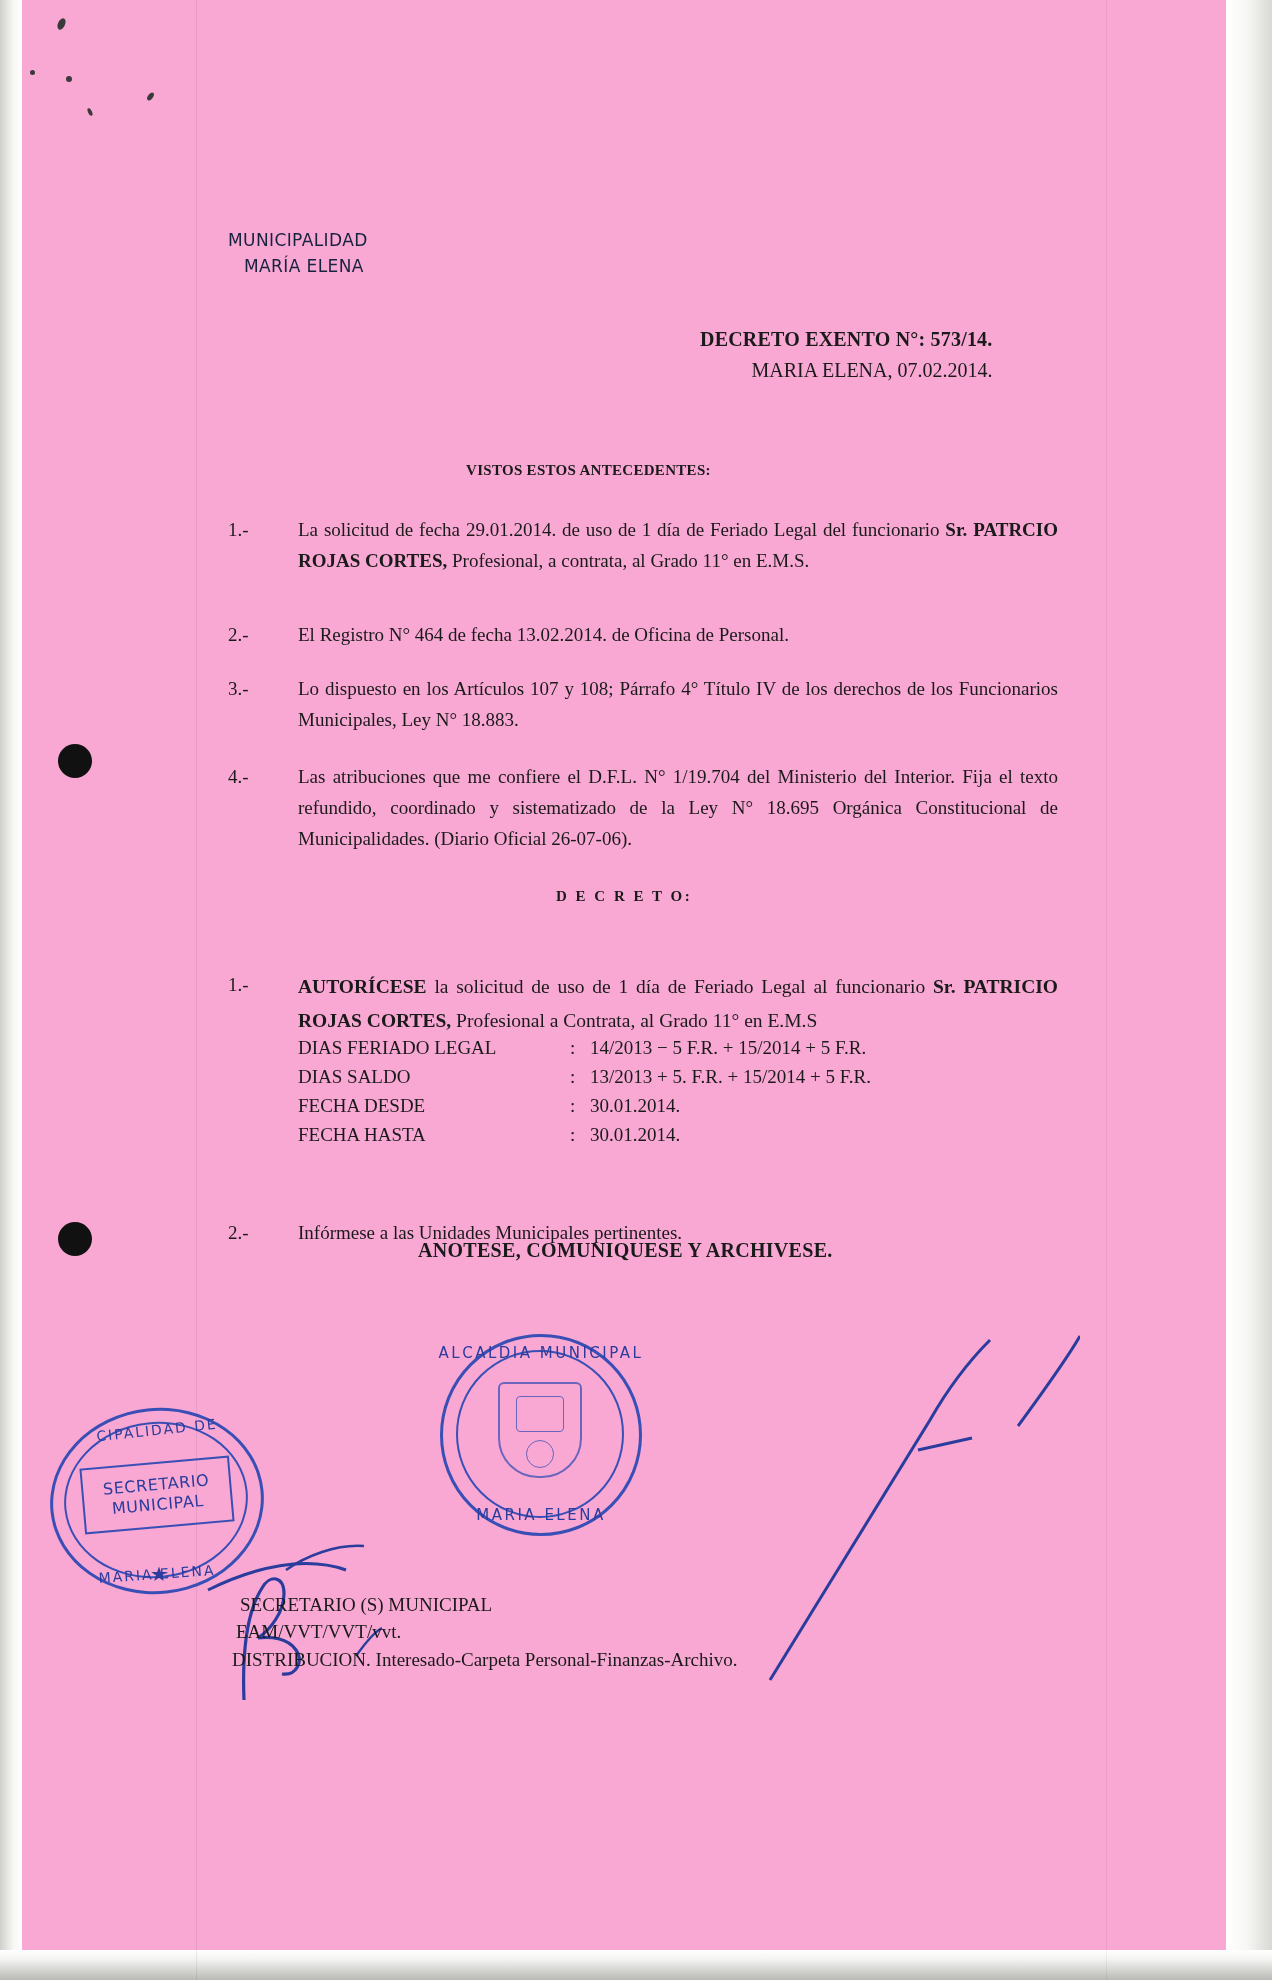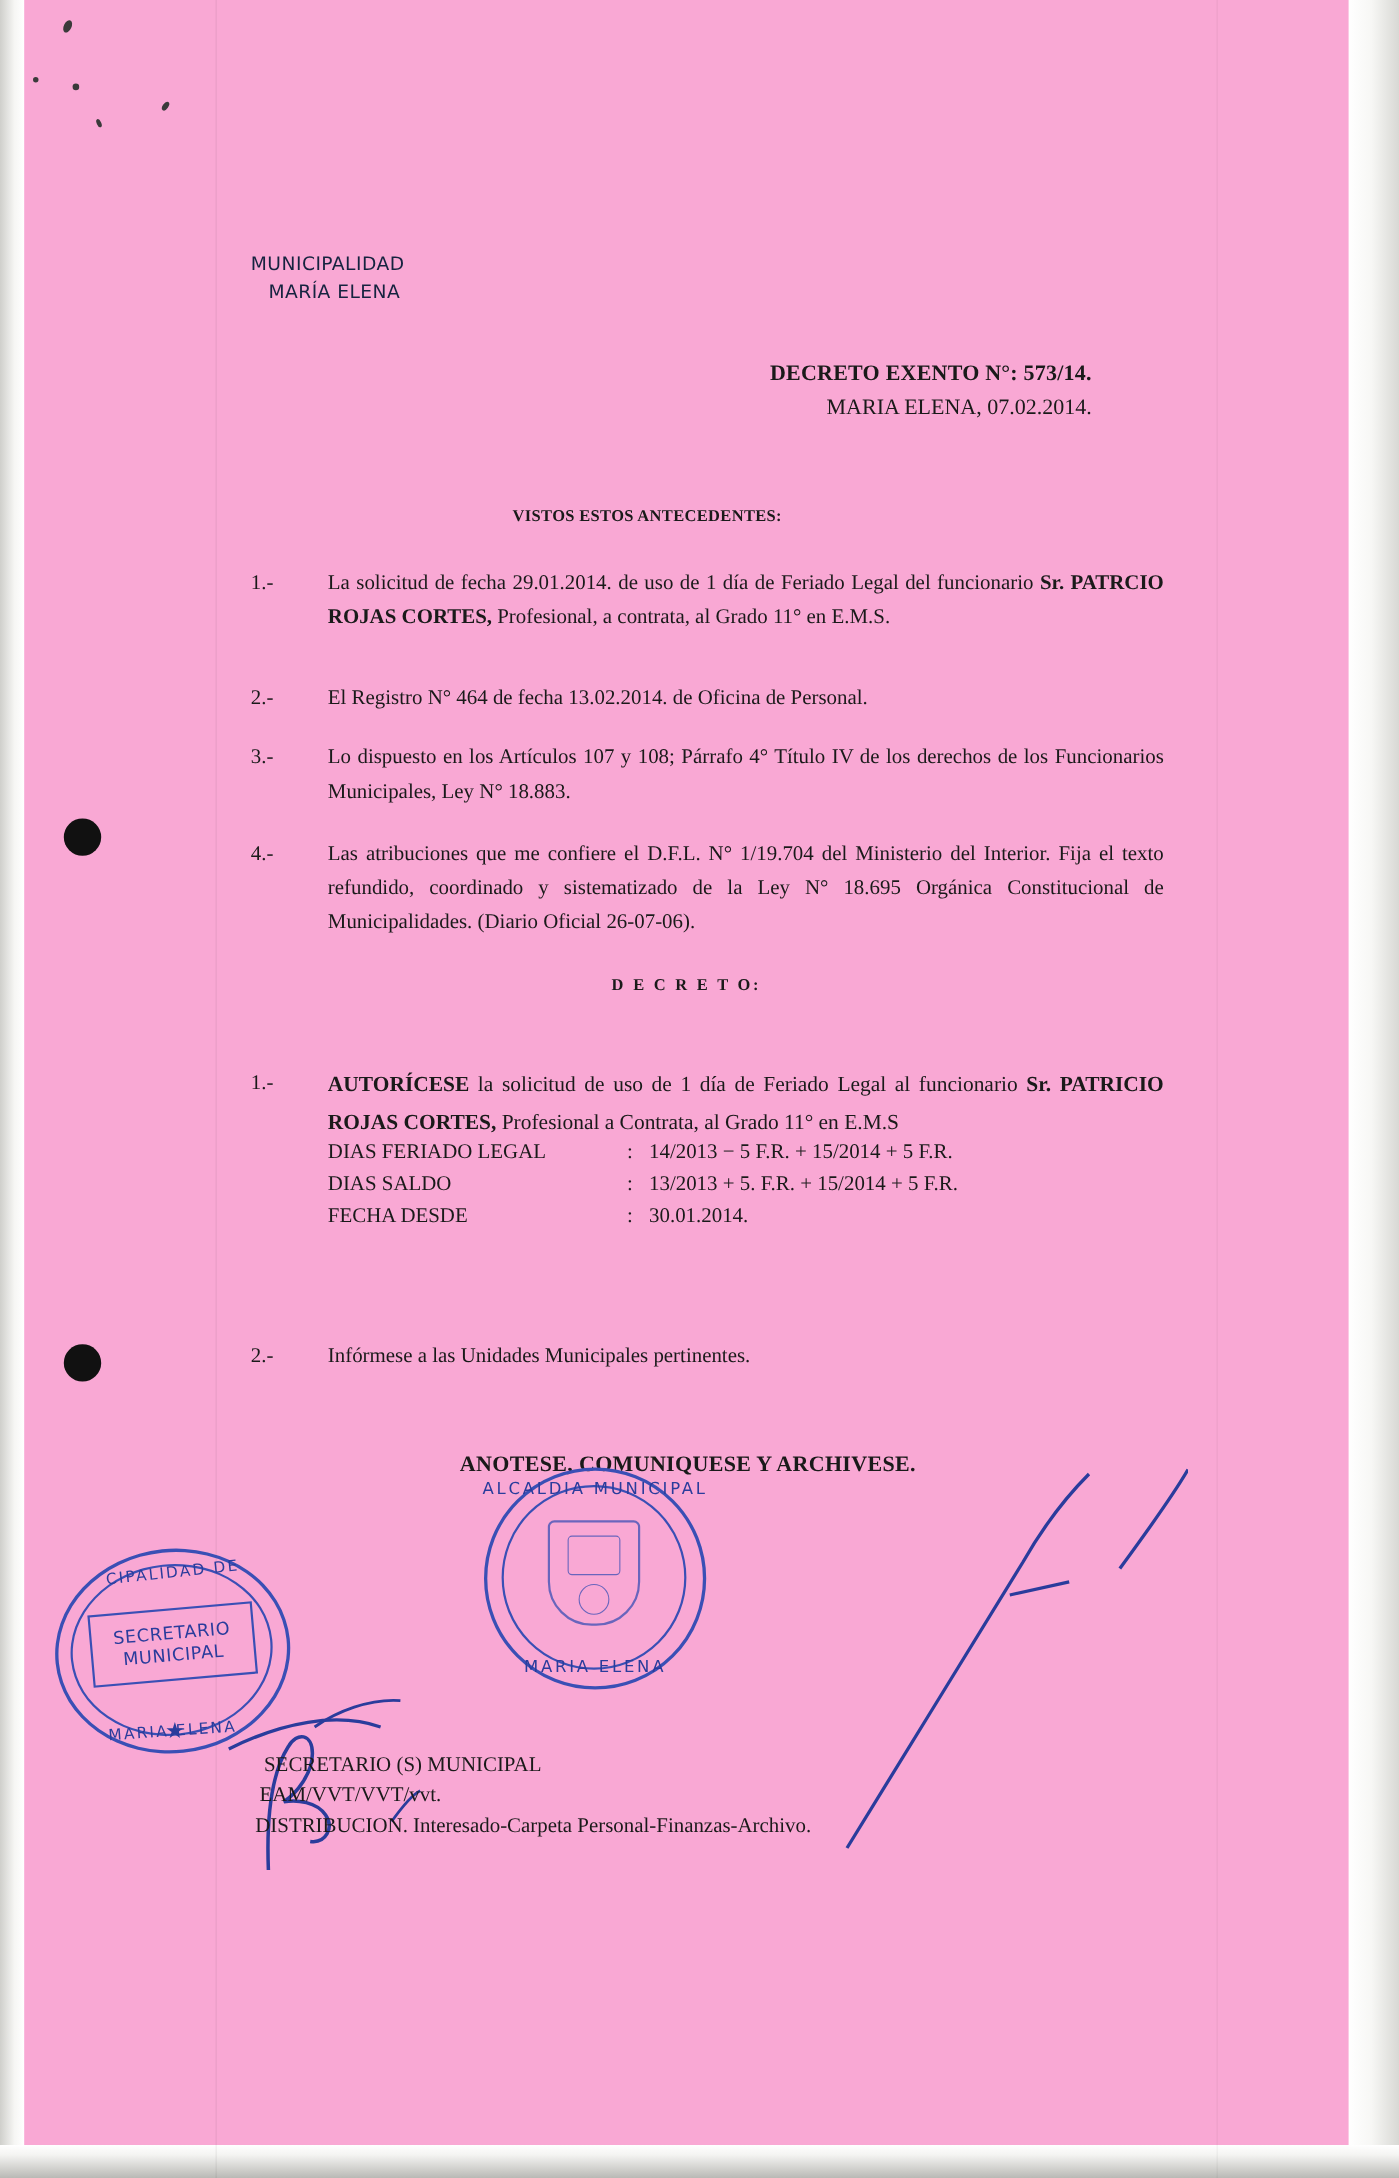--- a/index.html
+++ b/index.html
@@ -88,21 +88,21 @@
   }
 
   .section-title {
     position: absolute;
     font-weight: bold;
     font-size: 15px;
     letter-spacing: 0.3px;
   }
   #vistos-title { left: 466px; top: 462px; }
   #decreto-title { left: 556px; top: 888px; letter-spacing: 2.5px; }
-  #anotese-title { left: 418px; top: 1320px; font-size: 20px; }
+  #anotese-title { left: 418px; top: 1239px; font-size: 20px; }
 
   .item {
     position: absolute;
     display: flex;
     font-size: 19px;
     line-height: 1.62;
   }
   .item .num {
     width: 70px;
     flex: 0 0 70px;
@@ -349,20 +349,25 @@
       <tr>
         <td class="label">DIAS SALDO</td>
         <td class="colon">:</td>
         <td class="value">13/2013  + 5. F.R. + 15/2014  + 5 F.R.</td>
       </tr>
       <tr>
         <td class="label">FECHA DESDE</td>
         <td class="colon">:</td>
         <td class="value">30.01.2014.</td>
       </tr>
+      <tr>
+        <td class="label">FECHA HASTA</td>
+        <td class="colon">:</td>
+        <td class="value">30.01.2014.</td>
+      </tr>
     </tbody>
       </table>
   </div>
 
   <div class="item" id="d-item2">
     <div class="num">2.-</div>
     <div class="body"><span>Infórmese a las Unidades Municipales pertinentes.</span></div>
   </div>
 
   <div class="section-title" id="anotese-title">ANOTESE, COMUNIQUESE Y ARCHIVESE.</div>

